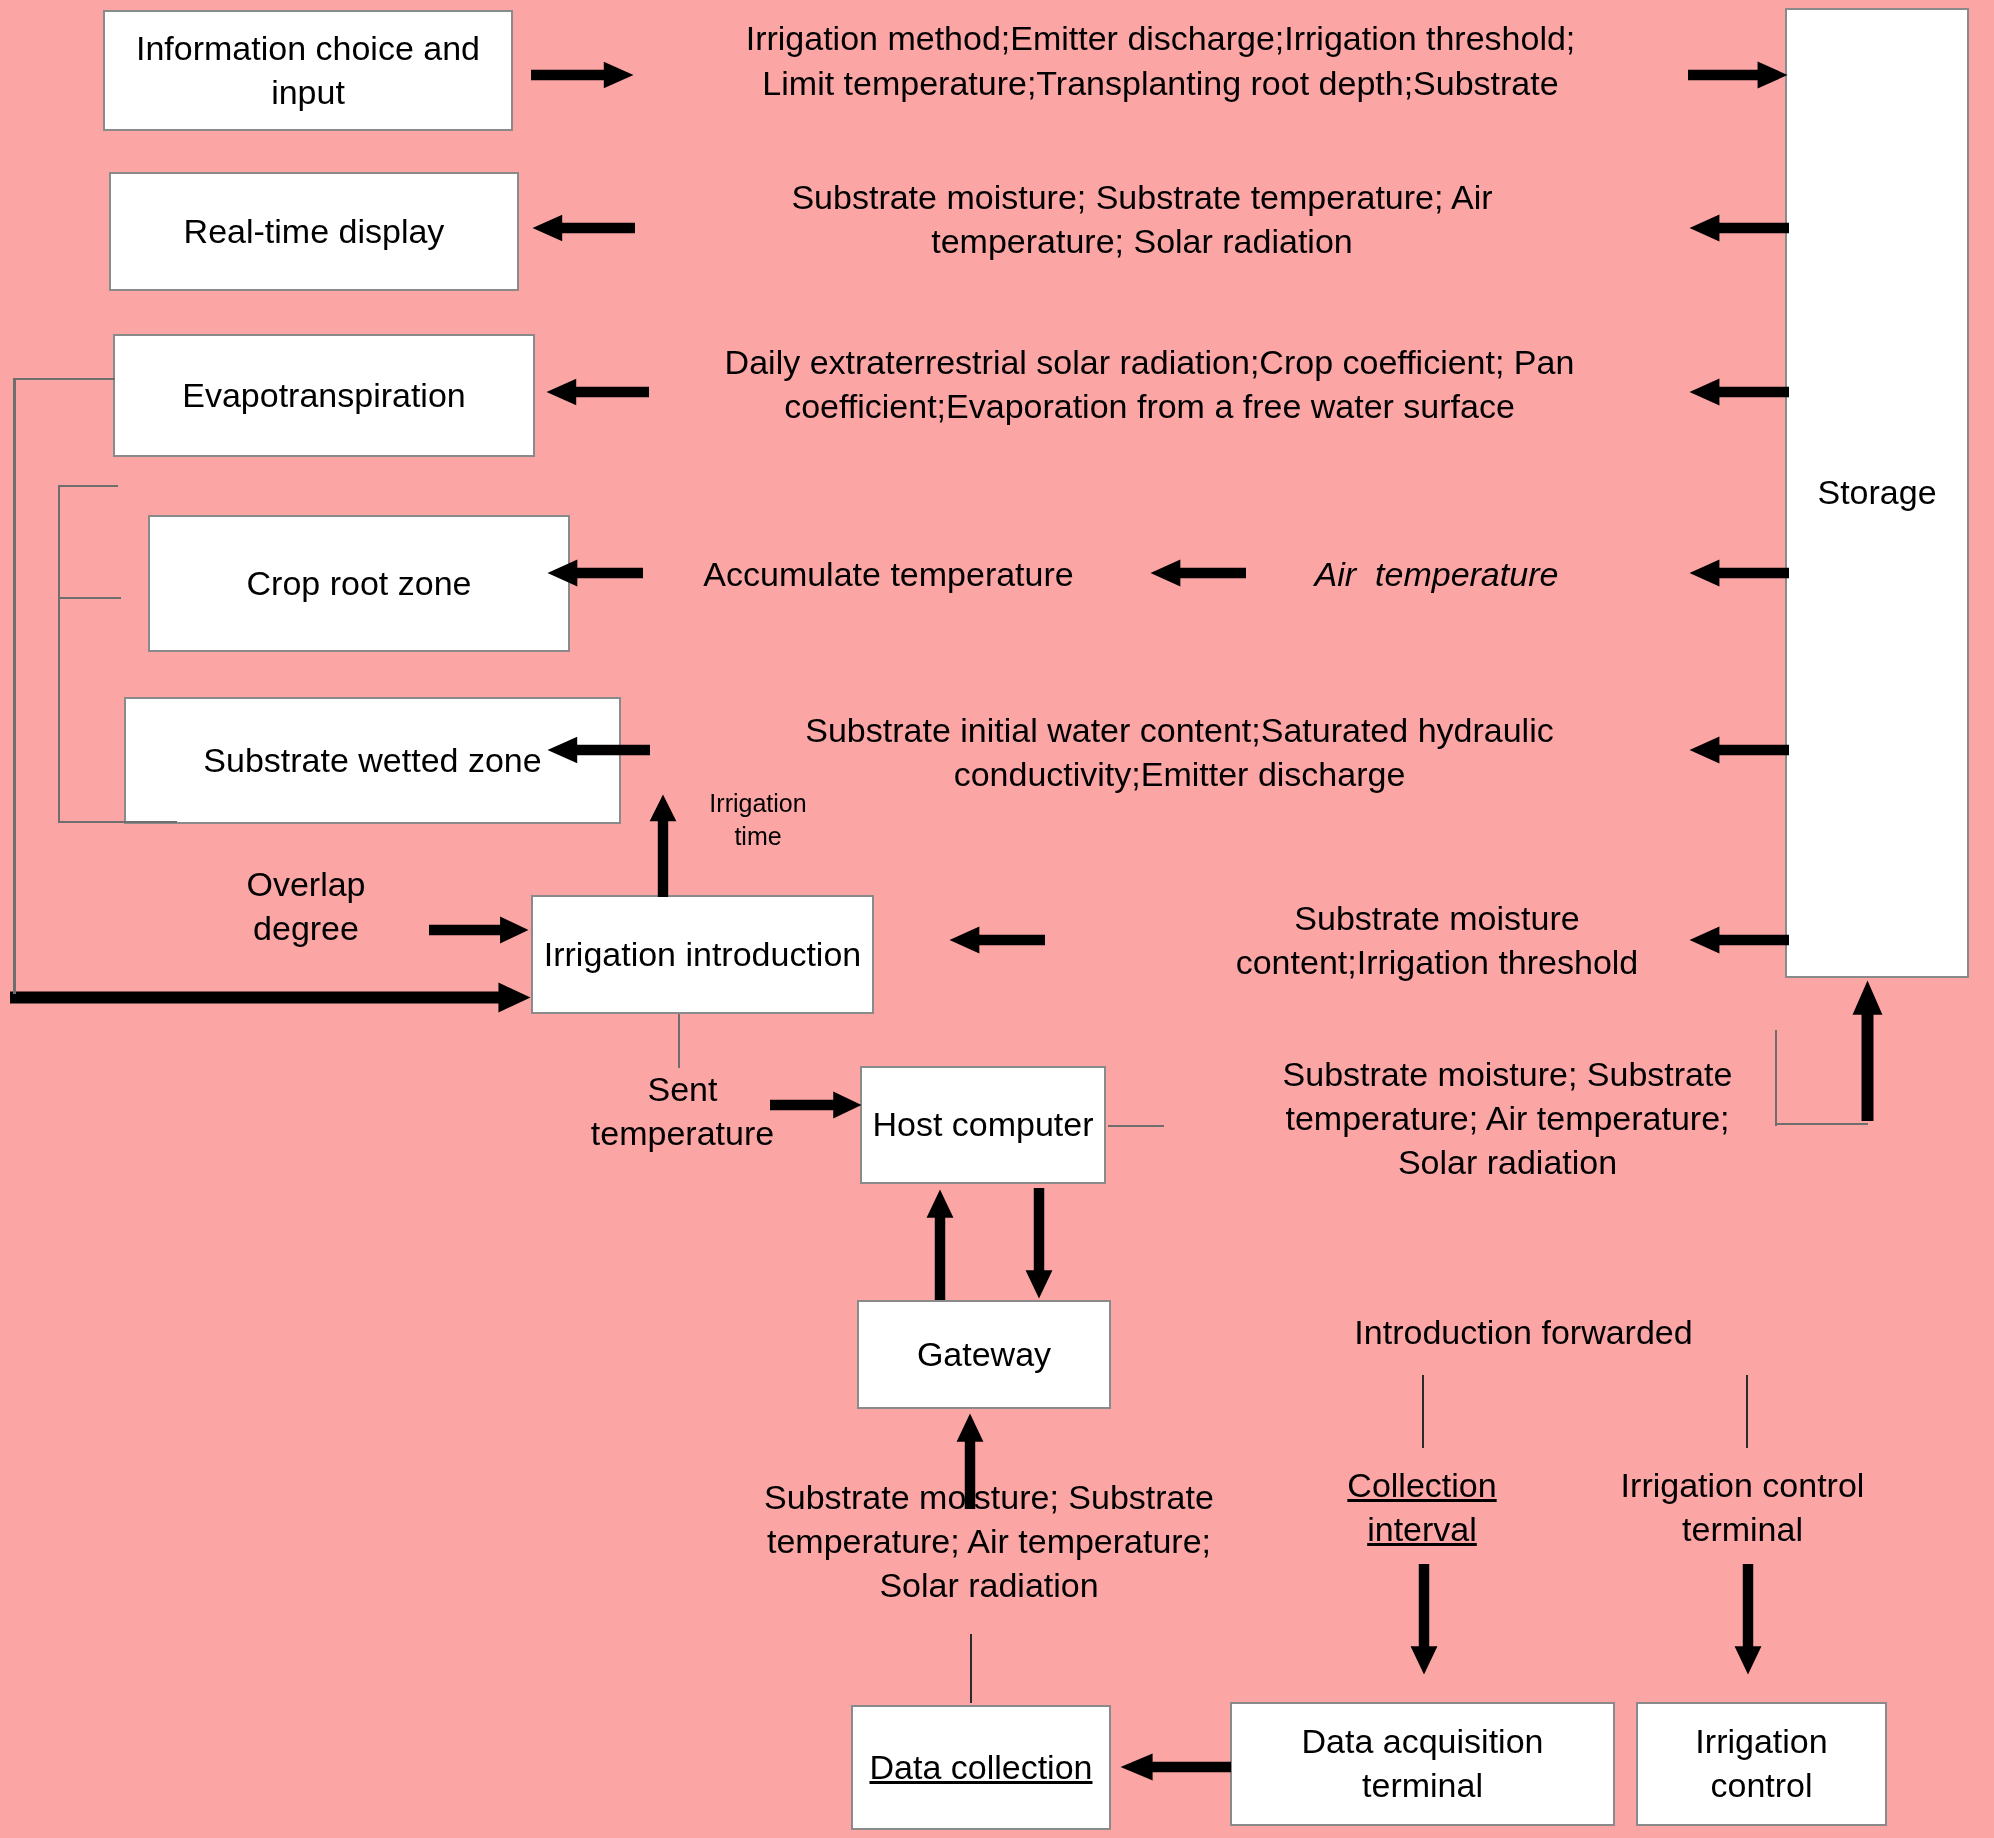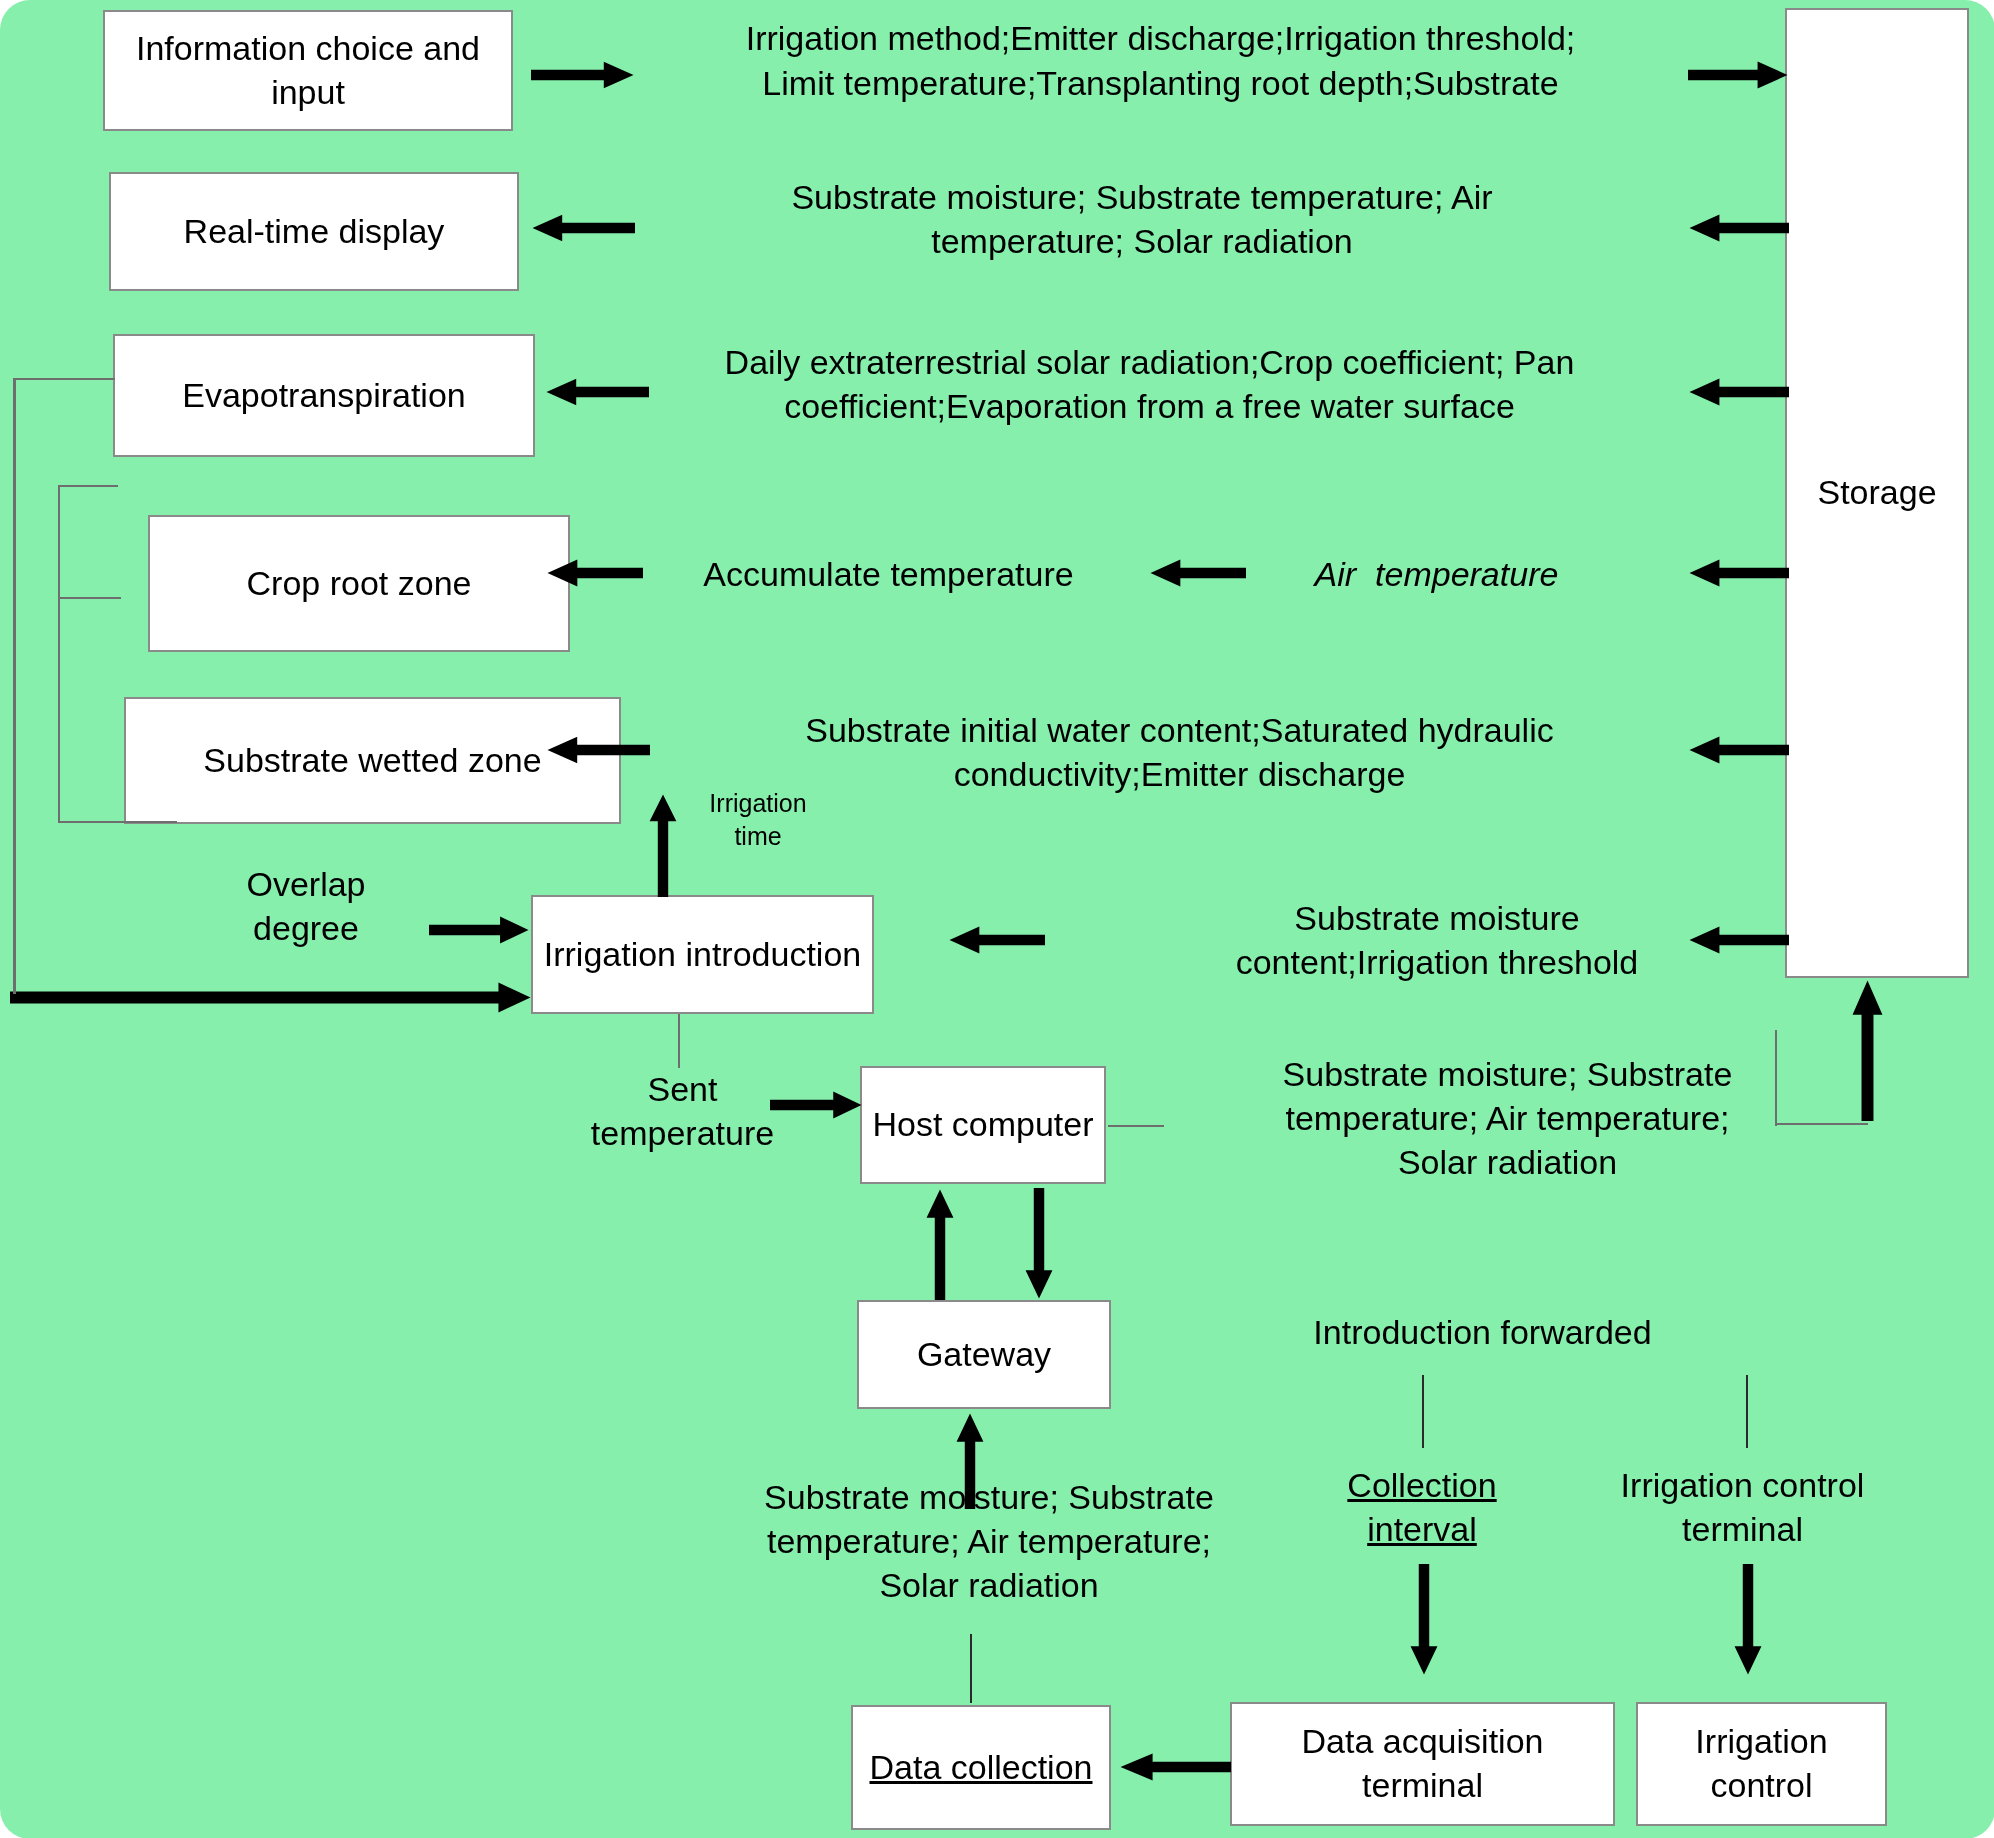--- a/index.html
+++ b/index.html
@@ -5,24 +5,23 @@
 <style>
   html, body {
     margin: 0;
     padding: 0;
     background: #ffffff;
   }
   #canvas {
     position: relative;
     width: 1995px;
     height: 1839px;
-    background: #86efac;
+    background: #fca5a5;
     font-family: "Liberation Sans", sans-serif;
     overflow: hidden;
-    border-radius: 30px;
   }
   
   .box {
     position: absolute;
     box-sizing: border-box;
     border: 2.2px solid #8a8a8a;
     background: #ffffff;
     display: flex;
     align-items: center;
     justify-content: center;
@@ -122,21 +121,21 @@
   <div class="lbl" style="left:1060px; top:896px; width:754px;">Substrate moisture
 content;Irrigation threshold</div>
 
   <div class="lbl" style="left:552px; top:1067px; width:261px;">Sent
 temperature</div>
 
   <div class="lbl" style="left:1194px; top:1052px; width:627px;">Substrate moisture; Substrate
 temperature; Air temperature;
 Solar radiation</div>
 
-  <div class="lbl" style="left:1236px; top:1310px; width:493px;">Introduction forwarded</div>
+  <div class="lbl" style="left:1277px; top:1310px; width:493px;">Introduction forwarded</div>
 
   <div class="lbl" style="left:1299px; top:1463px; width:246px;text-decoration:underline;">Collection
 interval</div>
 
   <div class="lbl" style="left:1567px; top:1463px; width:351px;">Irrigation control
 terminal</div>
 
   <div class="lbl" style="left:694px; top:1475px; width:590px;">Substrate moisture; Substrate
 temperature; Air temperature;
 Solar radiation</div>

